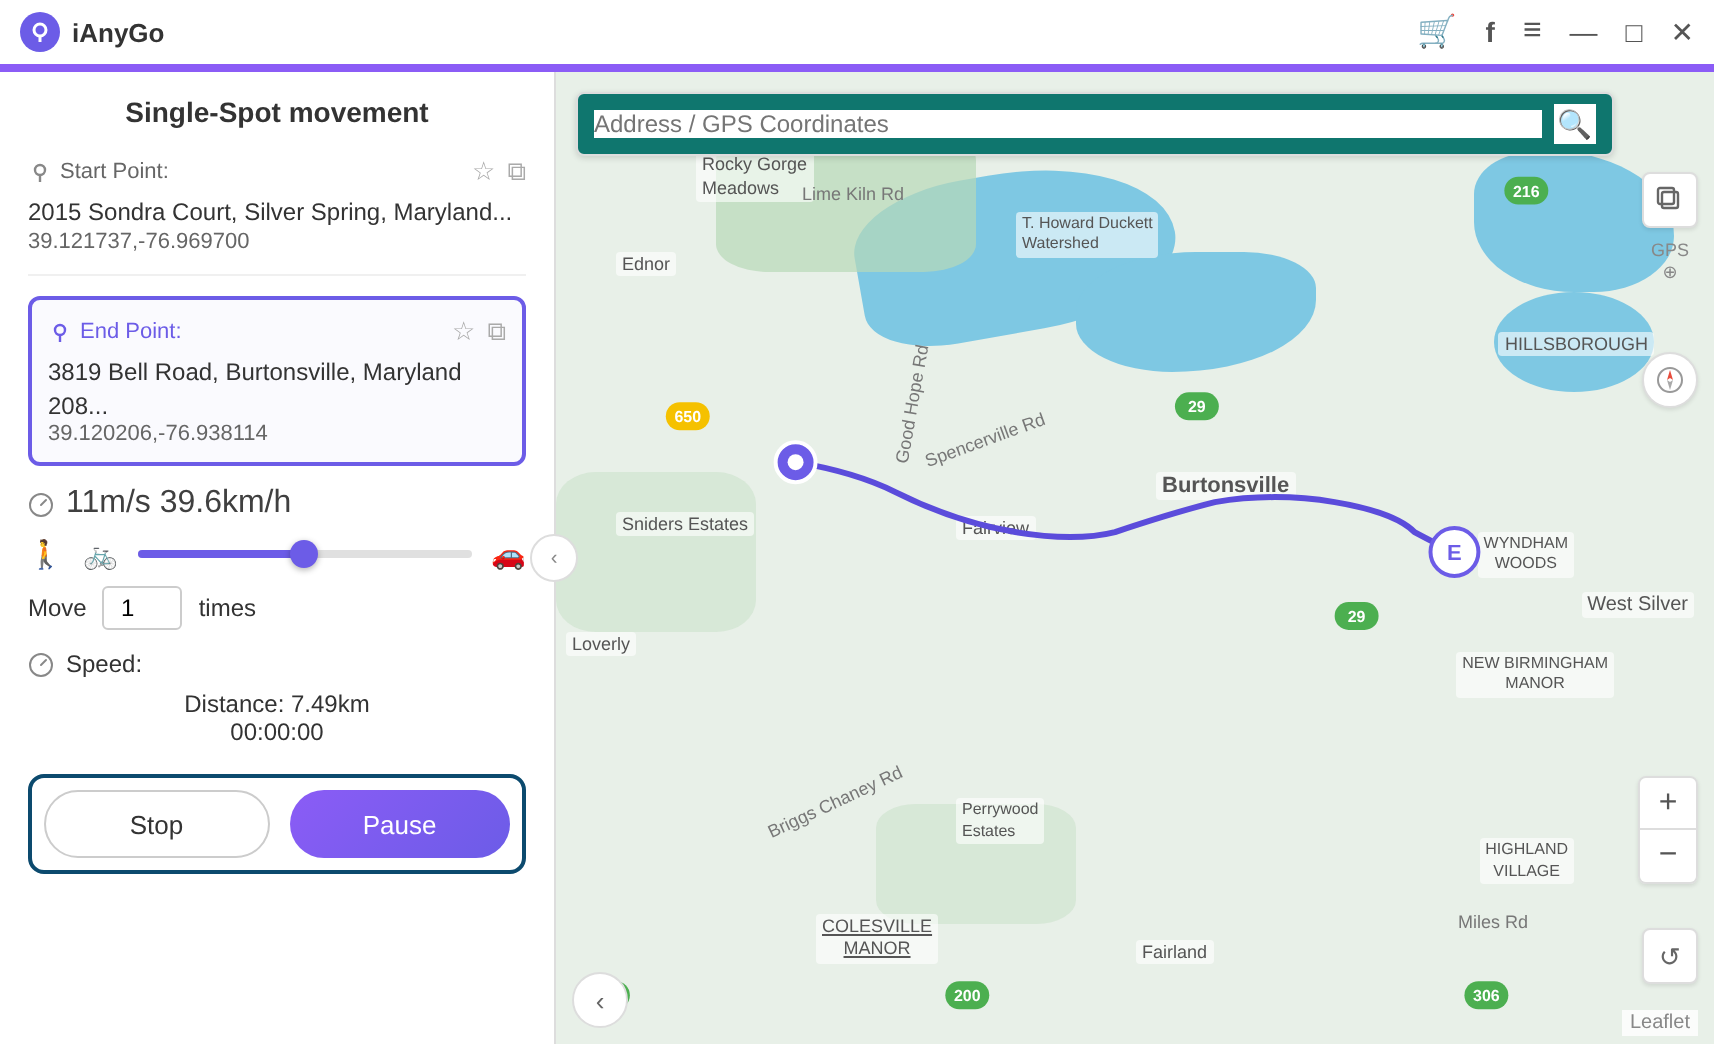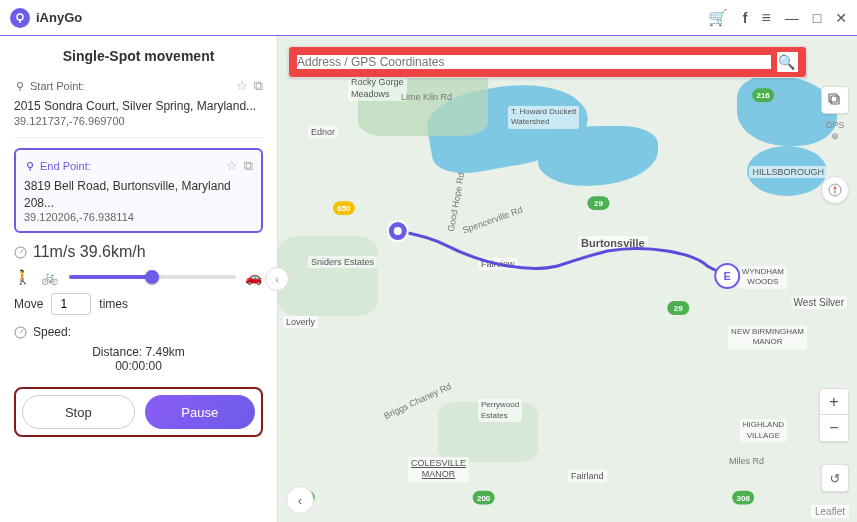--- a/index.html
+++ b/index.html
@@ -10,21 +10,21 @@
       font-family: -apple-system, BlinkMacSystemFont, 'Segoe UI', sans-serif;
       font-size: 12px;
       background: #fff;
       position: relative;
     }
 
     
     .title-bar {
       height: 36px;
       background: #fff;
-      border-bottom: 1px solid #8b5cf6;
+      border-bottom: 4px solid #8b5cf6;
       display: flex;
       align-items: center;
       padding: 0 10px;
       position: relative;
       z-index: 10;
     }
     .title-bar-logo {
       display: flex;
       align-items: center;
       gap: 6px;
@@ -194,21 +194,21 @@
       justify-content: space-between;
       margin-bottom: 14px;
       flex-direction: column;
     }
     .distance-label { font-size: 12px; color: #333; }
     .time-value { font-size: 12px; color: #333; }
 
     .button-row {
       display: flex;
       gap: 10px;
-      border: 2px solid #7f1d1d;
+      border: 2px solid #0c4a6e;
       border-radius: 8px;
       padding: 6px;
     }
     .btn-stop {
       flex: 1;
       height: 34px;
       border: 1px solid #ccc;
       border-radius: 20px;
       background: #fff;
       color: #333;
@@ -261,21 +261,21 @@
       position: relative;
     }
 
     
     .map-search {
       position: absolute;
       top: 10px;
       left: 10px;
       right: 50px;
       height: 32px;
-      background: #ef4444;
+      background: #0f766e;
       border: 1px solid #ddd;
       border-radius: 4px;
       display: flex;
       align-items: center;
       padding: 0 8px;
       gap: 6px;
       box-shadow: 0 1px 3px rgba(0,0,0,0.15);
     }
     .map-search input {
       flex: 1;

